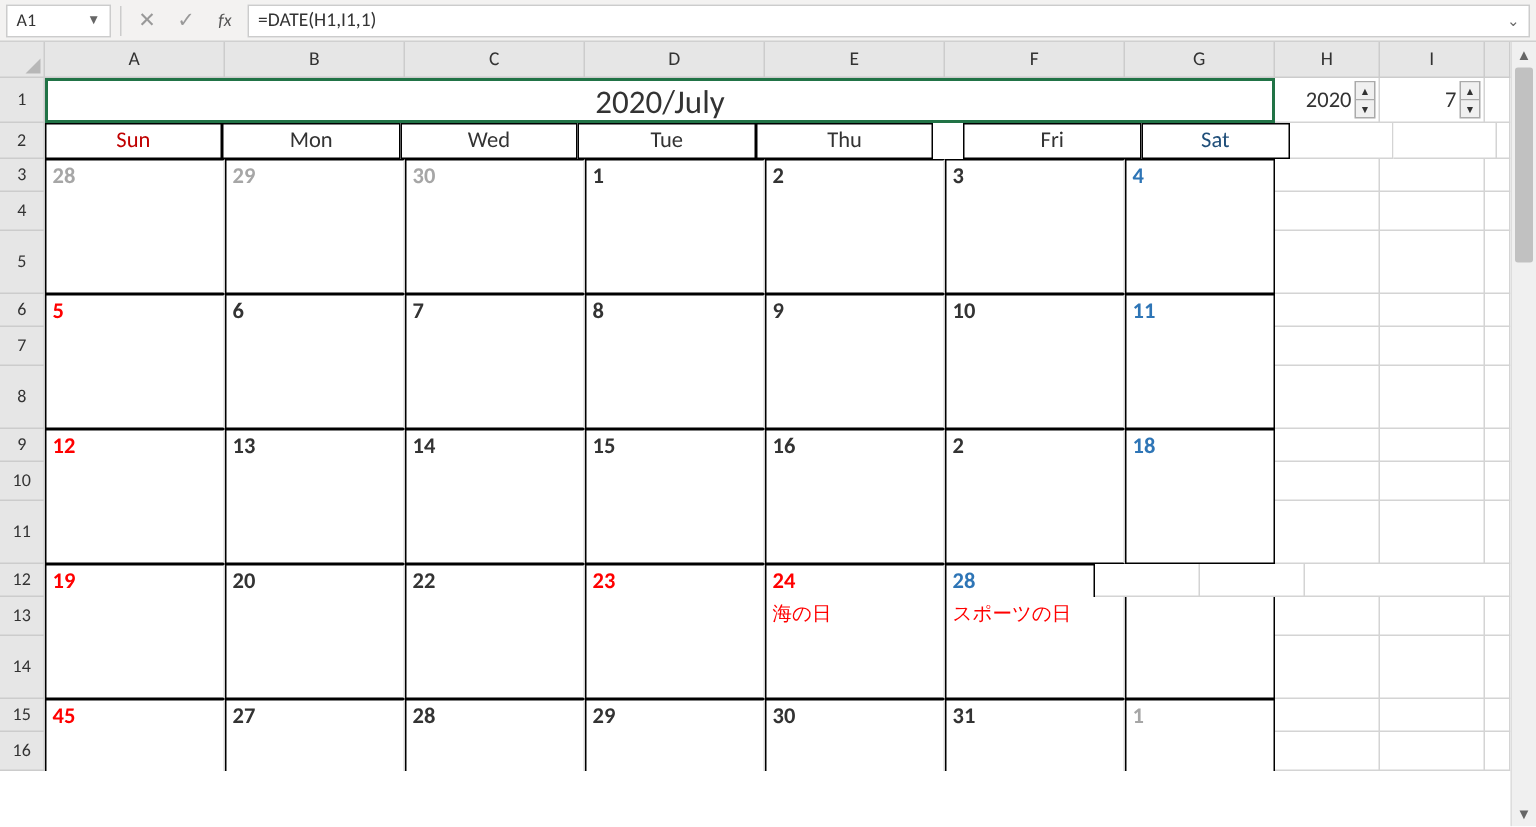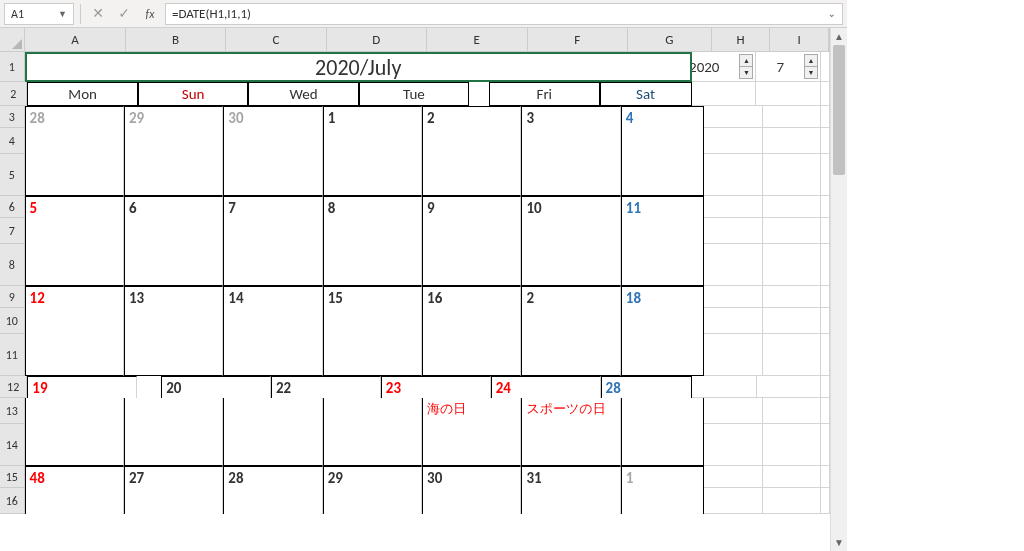--- a/index.html
+++ b/index.html
@@ -5,21 +5,21 @@
   * { box-sizing: border-box; }
   body {
     margin: 0;
     font-family: "Calibri", "Meiryo", sans-serif;
     font-size: 13px;
     background: #fff;
     color: #333;
     overflow: hidden;
   }
   .container {
-    width: 847px;
+    width: 1024px;
     height: 551px;
     display: flex;
     flex-direction: column;
   }
   
   .formula-bar {
     height: 28px;
     background: #f3f2f1;
     border-bottom: 1px solid #d0d0d0;
     display: flex;
@@ -160,21 +160,21 @@
   .thick-left { border-left:1px solid #000 !important; }
   .thick-right { border-right:1px solid #000 !important; }
   .dnum { font-size:15px; font-weight:600; }
   .daytxt { font-size:13px; }
   .redtxt { color:#ff0000; }
   .bluetxt { color:#2e75b6; }
   .graytxt { color:#a6a6a6; }
   
   .spinner {
     display:flex; align-items:center; justify-content:flex-end;
-    padding-right:36px;
+    padding-right:18px;
     position:relative;
     font-size:15px;
   }
   .spin-btns {
     position:absolute; right:2px; top:2px; bottom:2px;
     width:14px;
     display:flex; flex-direction:column;
     border:1px solid #aaa;
   }
   .spin-btns div {
@@ -234,24 +234,25 @@
               <span>7</span>
               <div class="spin-btns">
                 <div>▲</div>
                 <div>▼</div>
               </div>
             </div>
             <div class="cell" style="flex: 1 1 0%; height: 30px;"></div>
           </div>
           <div class="row" style="height: 24px;">
             <div class="row-h" style="height: 24px;">2</div>
+            <div class="cell dow thick-top thick-bottom thick-left red" style="width: 120px; height: 24px; border-width: 1px; border-style: solid; border-color: rgb(0, 0, 0); color: rgb(192, 0, 0);">Sun</div>
             <div class="cell dow thick-top thick-bottom" style="width: 120px; height: 24px; border-width: 1px; border-style: solid; border-color: rgb(0, 0, 0);">Mon</div>
-            <div class="cell dow thick-top thick-bottom thick-left red" style="width: 120px; height: 24px; border-width: 1px; border-style: solid; border-color: rgb(0, 0, 0); color: rgb(192, 0, 0);">Sun</div>
             <div class="cell dow thick-top thick-bottom" style="width: 120px; height: 24px; border-width: 1px; border-style: solid; border-color: rgb(0, 0, 0);">Wed</div>
             <div class="cell dow thick-top thick-bottom" style="width: 120px; height: 24px; border-width: 1px; border-style: solid; border-color: rgb(0, 0, 0);">Tue</div>
+            <div class="cell dow thick-top thick-bottom" style="width: 120px; height: 24px; border-width: 1px; border-style: solid; border-color: rgb(0, 0, 0);">Thu</div>
             <div class="cell dow thick-top thick-bottom" style="width: 120px; height: 24px; border-width: 1px; border-style: solid; border-color: rgb(0, 0, 0); margin-left: 20px;">Fri</div>
             <div class="cell dow thick-top thick-bottom thick-right blue" style="width: 100px; height: 24px; border-width: 1px; border-style: solid; border-color: rgb(0, 0, 0); color: rgb(31, 78, 121);">Sat</div>
             <div class="cell" style="width: 70px; height: 24px;"></div>
             <div class="cell" style="width: 70px; height: 24px;"></div>
             <div class="cell" style="flex: 1 1 0%; height: 24px;"></div>
           </div>
           <div class="row" style="height: 22px;">
             <div class="row-h" style="height: 22px;">3</div>
             <div class="cell dnum graytxt" style="width: 120px; height: 22px; border-left: 1px solid rgb(0, 0, 0); border-top: 1px solid rgb(0, 0, 0); border-bottom: none;">28</div>
             <div class="cell dnum graytxt" style="width: 120px; height: 22px; border-left: 1px solid rgb(0, 0, 0); border-top: 1px solid rgb(0, 0, 0); border-bottom: none;">29</div>
@@ -364,21 +365,21 @@
             <div class="cell" style="width: 120px; height: 42px; border-left: 1px solid rgb(0, 0, 0); border-bottom: 1px solid rgb(0, 0, 0);"></div>
             <div class="cell" style="width: 120px; height: 42px; border-left: 1px solid rgb(0, 0, 0); border-bottom: 1px solid rgb(0, 0, 0);"></div>
             <div class="cell" style="width: 100px; height: 42px; border-left: 1px solid rgb(0, 0, 0); border-right: 1px solid rgb(0, 0, 0); border-bottom: 1px solid rgb(0, 0, 0);"></div>
             <div class="cell" style="width: 70px; height: 42px;"></div>
             <div class="cell" style="width: 70px; height: 42px;"></div>
             <div class="cell" style="flex: 1 1 0%; height: 42px;"></div>
           </div>
           <div class="row" style="height: 22px;">
             <div class="row-h" style="height: 22px;">12</div>
             <div class="cell dnum redtxt" style="width: 120px; height: 22px; border-left: 1px solid rgb(0, 0, 0); border-top: 1px solid rgb(0, 0, 0); border-bottom: none;">19</div>
-            <div class="cell dnum" style="width: 120px; height: 22px; border-left: 1px solid rgb(0, 0, 0); border-top: 1px solid rgb(0, 0, 0); border-bottom: none; margin-left: 24px;">20</div>
+            <div class="cell dnum" style="width: 120px; height: 22px; border-left: 1px solid rgb(0, 0, 0); border-top: 1px solid rgb(0, 0, 0); border-bottom: none;">20</div>
             <div class="cell dnum" style="width: 120px; height: 22px; border-left: 1px solid rgb(0, 0, 0); border-top: 1px solid rgb(0, 0, 0); border-bottom: none;">22</div>
             <div class="cell dnum redtxt" style="width: 120px; height: 22px; border-left: 1px solid rgb(0, 0, 0); border-top: 1px solid rgb(0, 0, 0); border-bottom: none;">23</div>
             <div class="cell dnum redtxt" style="width: 120px; height: 22px; border-left: 1px solid rgb(0, 0, 0); border-top: 1px solid rgb(0, 0, 0); border-bottom: none;">24</div>
             <div class="cell dnum bluetxt" style="width: 100px; height: 22px; border-left: 1px solid rgb(0, 0, 0); border-right: 1px solid rgb(0, 0, 0); border-top: 1px solid rgb(0, 0, 0); border-bottom: none;">28</div>
             <div class="cell" style="width: 70px; height: 22px;"></div>
             <div class="cell" style="width: 70px; height: 22px;"></div>
             <div class="cell" style="flex: 1 1 0%; height: 22px;"></div>
           </div>
           <div class="row" style="height: 26px;">
             <div class="row-h" style="height: 26px;">13</div>
@@ -401,21 +402,21 @@
             <div class="cell" style="width: 120px; height: 42px; border-left: 1px solid rgb(0, 0, 0); border-bottom: 1px solid rgb(0, 0, 0);"></div>
             <div class="cell" style="width: 120px; height: 42px; border-left: 1px solid rgb(0, 0, 0); border-bottom: 1px solid rgb(0, 0, 0);"></div>
             <div class="cell" style="width: 120px; height: 42px; border-left: 1px solid rgb(0, 0, 0); border-bottom: 1px solid rgb(0, 0, 0);"></div>
             <div class="cell" style="width: 100px; height: 42px; border-left: 1px solid rgb(0, 0, 0); border-right: 1px solid rgb(0, 0, 0); border-bottom: 1px solid rgb(0, 0, 0);"></div>
             <div class="cell" style="width: 70px; height: 42px;"></div>
             <div class="cell" style="width: 70px; height: 42px;"></div>
             <div class="cell" style="flex: 1 1 0%; height: 42px;"></div>
           </div>
           <div class="row" style="height: 22px;">
             <div class="row-h" style="height: 22px;">15</div>
-            <div class="cell dnum redtxt" style="width: 120px; height: 22px; border-left: 1px solid rgb(0, 0, 0); border-top: 1px solid rgb(0, 0, 0); border-bottom: none;">48</div>
+            <div class="cell dnum redtxt" style="width: 120px; height: 22px; border-left: 1px solid rgb(0, 0, 0); border-top: 1px solid rgb(0, 0, 0); border-bottom: none;">45</div>
             <div class="cell dnum" style="width: 120px; height: 22px; border-left: 1px solid rgb(0, 0, 0); border-top: 1px solid rgb(0, 0, 0); border-bottom: none;">27</div>
             <div class="cell dnum" style="width: 120px; height: 22px; border-left: 1px solid rgb(0, 0, 0); border-top: 1px solid rgb(0, 0, 0); border-bottom: none;">28</div>
             <div class="cell dnum" style="width: 120px; height: 22px; border-left: 1px solid rgb(0, 0, 0); border-top: 1px solid rgb(0, 0, 0); border-bottom: none;">29</div>
             <div class="cell dnum" style="width: 120px; height: 22px; border-left: 1px solid rgb(0, 0, 0); border-top: 1px solid rgb(0, 0, 0); border-bottom: none;">30</div>
             <div class="cell dnum" style="width: 120px; height: 22px; border-left: 1px solid rgb(0, 0, 0); border-top: 1px solid rgb(0, 0, 0); border-bottom: none;">31</div>
             <div class="cell dnum graytxt" style="width: 100px; height: 22px; border-left: 1px solid rgb(0, 0, 0); border-right: 1px solid rgb(0, 0, 0); border-top: 1px solid rgb(0, 0, 0); border-bottom: none;">1</div>
             <div class="cell" style="width: 70px; height: 22px;"></div>
             <div class="cell" style="width: 70px; height: 22px;"></div>
             <div class="cell" style="flex: 1 1 0%; height: 22px;"></div>
           </div>

